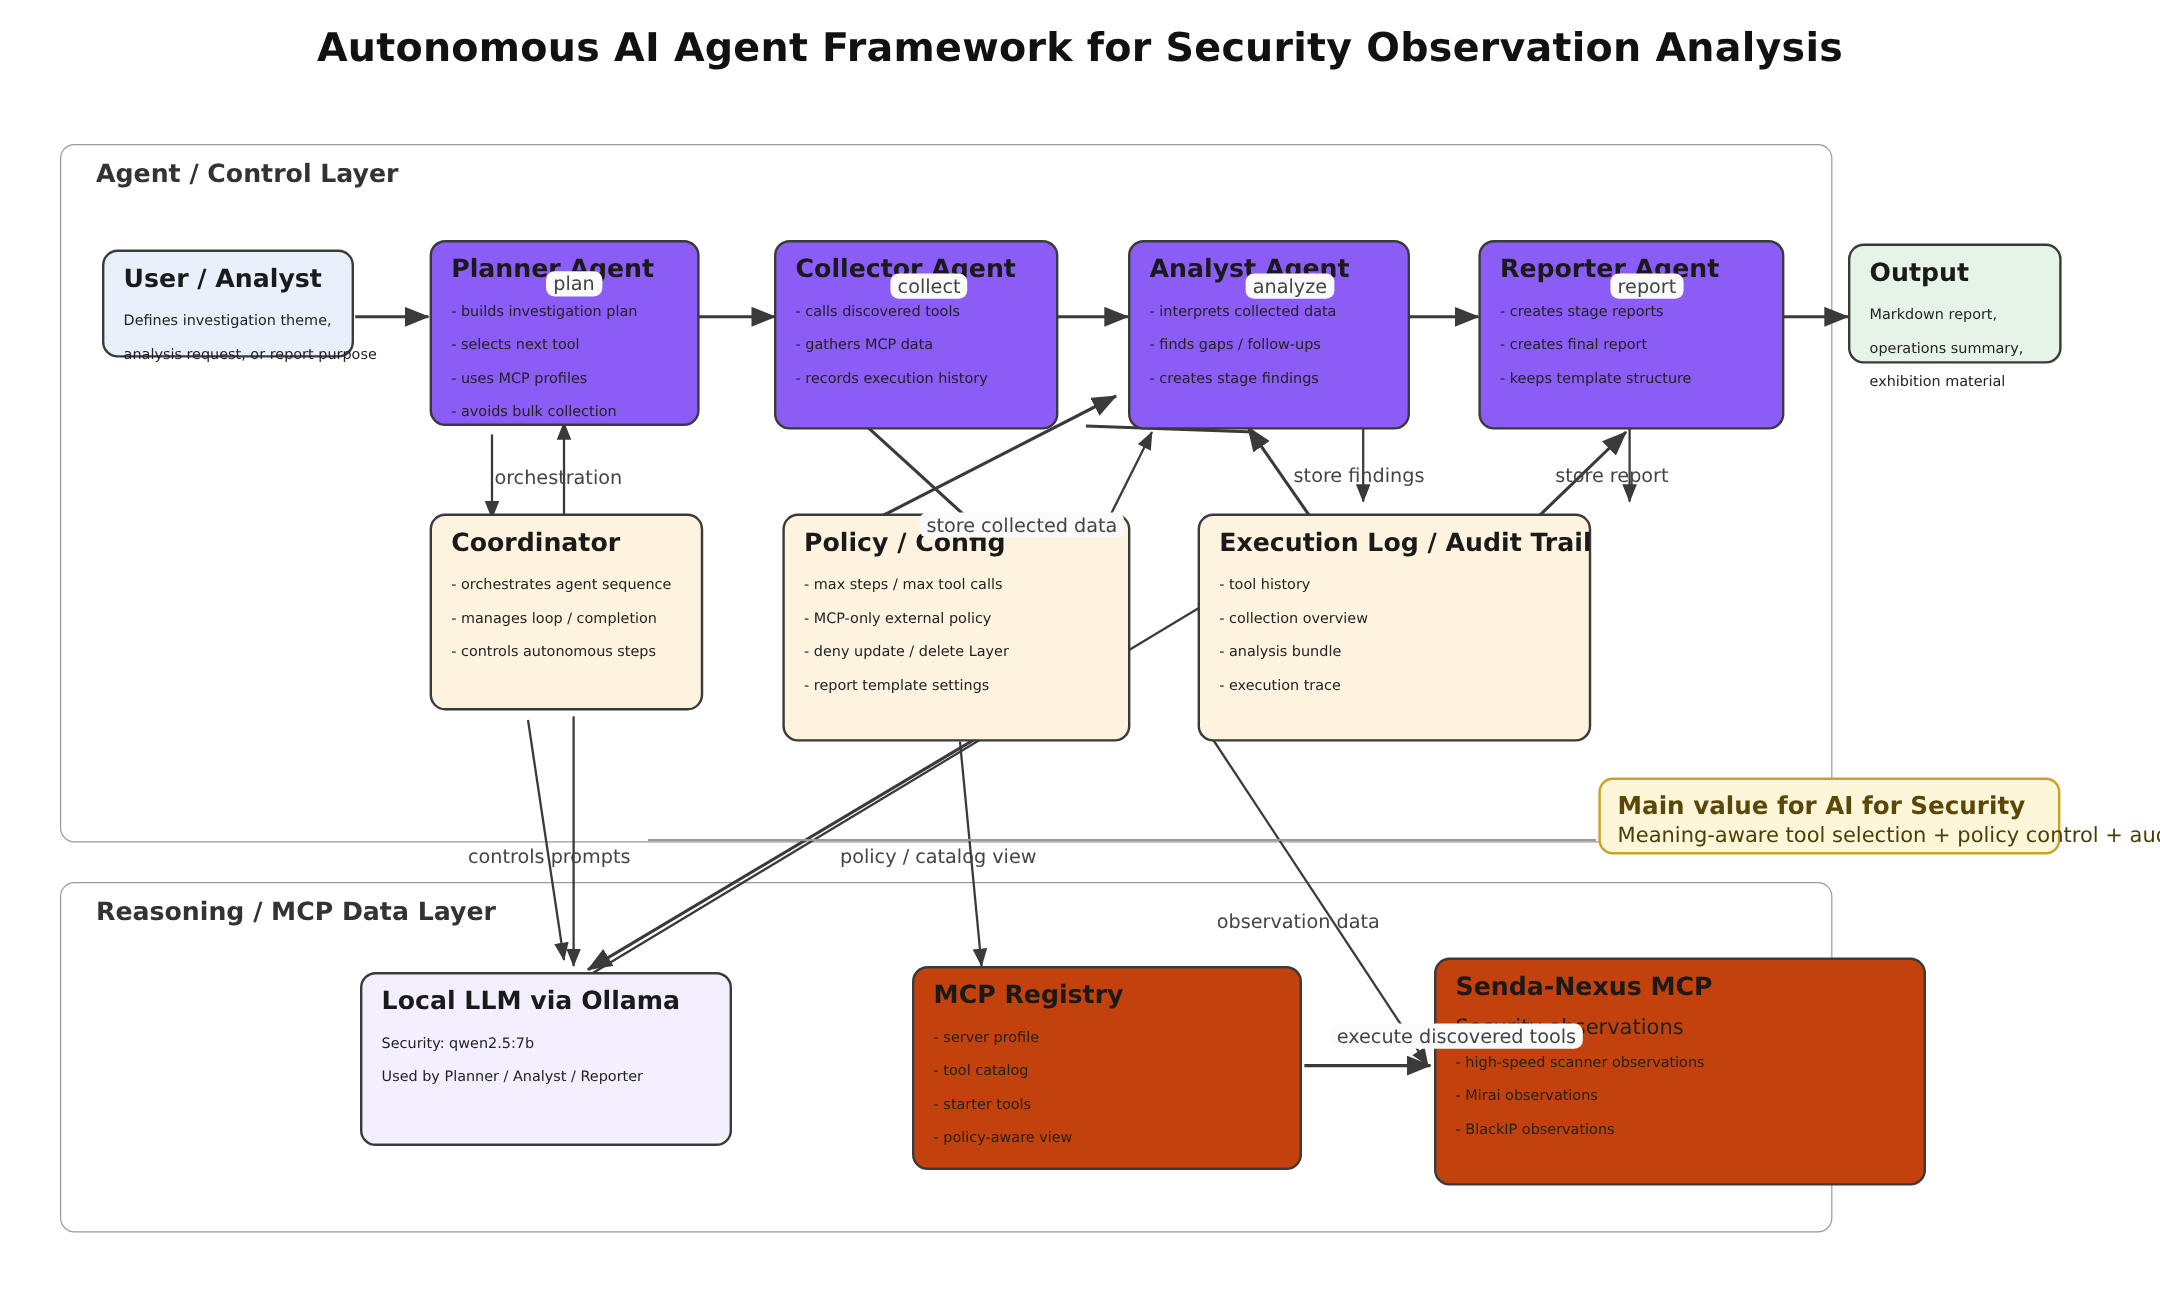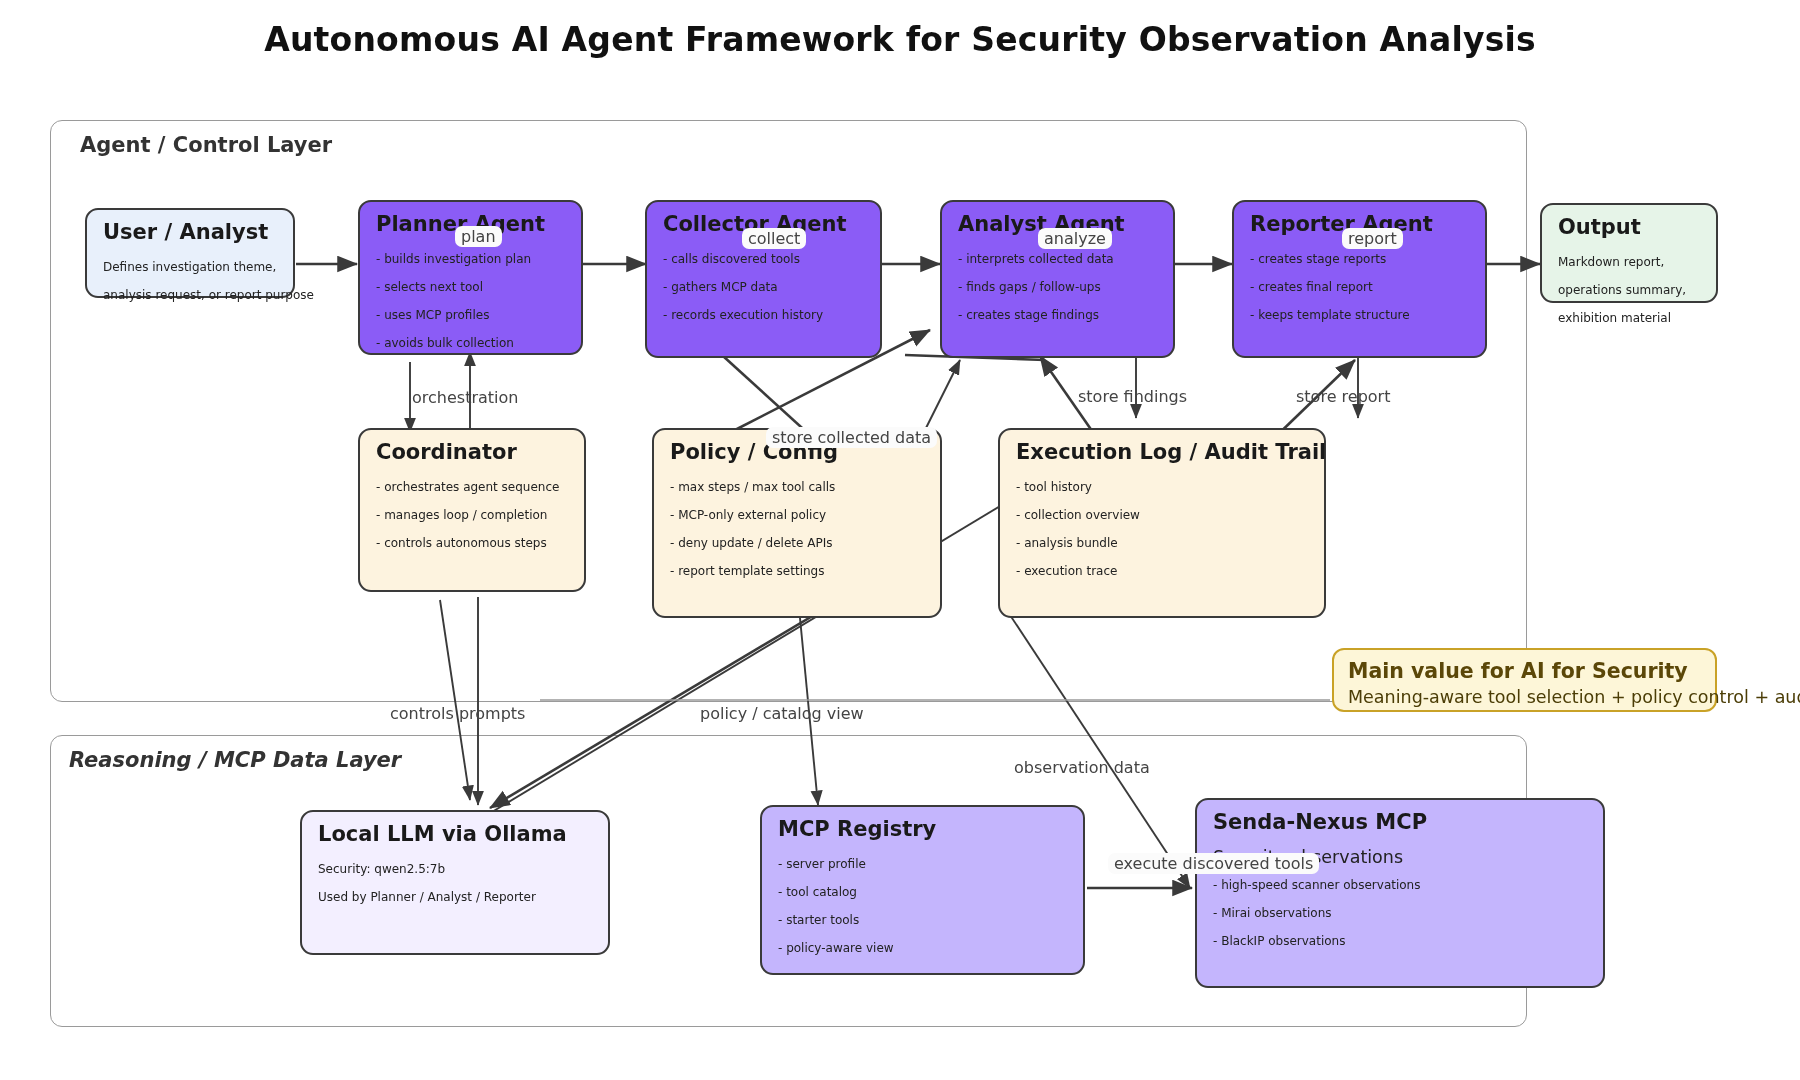--- a/index.html
+++ b/index.html
@@ -43,21 +43,21 @@
   }
   .node .sub{
     font-size:17.5px;color:#222;white-space:nowrap;line-height:28px;
   }
 
   .fill-blue{background:#e8f0fb;}
   .fill-grey{background:#8b5cf6;}
   .fill-green{background:#e6f4e8;}
   .fill-cream{background:#fdf3df;}
   .fill-lilac{background:#f3efff;}
-  .fill-lightblue{background:#c4b5fd;}
+  .fill-lightblue{background:#c2410c;}
 
   
   .callout{
     position:absolute;border:2.4px solid #c9a227;border-radius:12px;background:#fdf6d8;
     box-sizing:border-box;padding:9px 14px;
   }
   .callout .hd{font-size:20.5px;font-weight:bold;color:#5b4708;white-space:nowrap;margin-bottom:4px;}
   .callout .ln{font-size:17.5px;color:#4b3d06;white-space:nowrap;}
 
   
@@ -76,21 +76,21 @@
 <body>
 
 <div id="canvas">
 
   <div class="title">Autonomous AI Agent Framework for Security Observation Analysis</div>
 
   <div class="layer" style="left:50px;top:120px;width:1475px;height:580px;"></div>
   <div class="layer-title" style="left:80px;top:133px;">Agent / Control Layer</div>
 
   <div class="layer" style="left:50px;top:735px;width:1475px;height:290px;"></div>
-  <div class="layer-title" style="left:69px;top:748px;font-style:italic;">Reasoning / MCP Data Layer</div>
+  <div class="layer-title" style="left:80px;top:748px;">Reasoning / MCP Data Layer</div>
 
   <svg class="wires">
     <defs>
       <marker id="ah" markerWidth="9" markerHeight="9" refX="7.6" refY="3.2" orient="auto">
         <path d="M0,0 L8,3.2 L0,6.4 z" fill="#3a3a3a"></path>
       </marker>
       <marker id="ahs" markerWidth="9" markerHeight="9" refX="7.6" refY="3.2" orient="auto">
         <path d="M0,0 L8,3.2 L0,6.4 z" fill="#3a3a3a"></path>
       </marker>
     </defs>
@@ -182,21 +182,21 @@
     <div class="hd">Coordinator</div>
     <div class="ln">- orchestrates agent sequence</div>
     <div class="ln">- manages loop / completion</div>
     <div class="ln">- controls autonomous steps</div>
   </div>
 
   <div class="node fill-cream" style="left:652px;top:428px;width:290px;height:190px;">
     <div class="hd">Policy / Config</div>
     <div class="ln">- max steps / max tool calls</div>
     <div class="ln">- MCP-only external policy</div>
-    <div class="ln">- deny update / delete APIs</div>
+    <div class="ln">- deny update / delete Layer</div>
     <div class="ln">- report template settings</div>
   </div>
 
   <div class="node fill-cream" style="left:998px;top:428px;width:328px;height:190px;">
     <div class="hd">Execution Log / Audit Trail</div>
     <div class="ln">- tool history</div>
     <div class="ln">- collection overview</div>
     <div class="ln">- analysis bundle</div>
     <div class="ln">- execution trace</div>
   </div>

